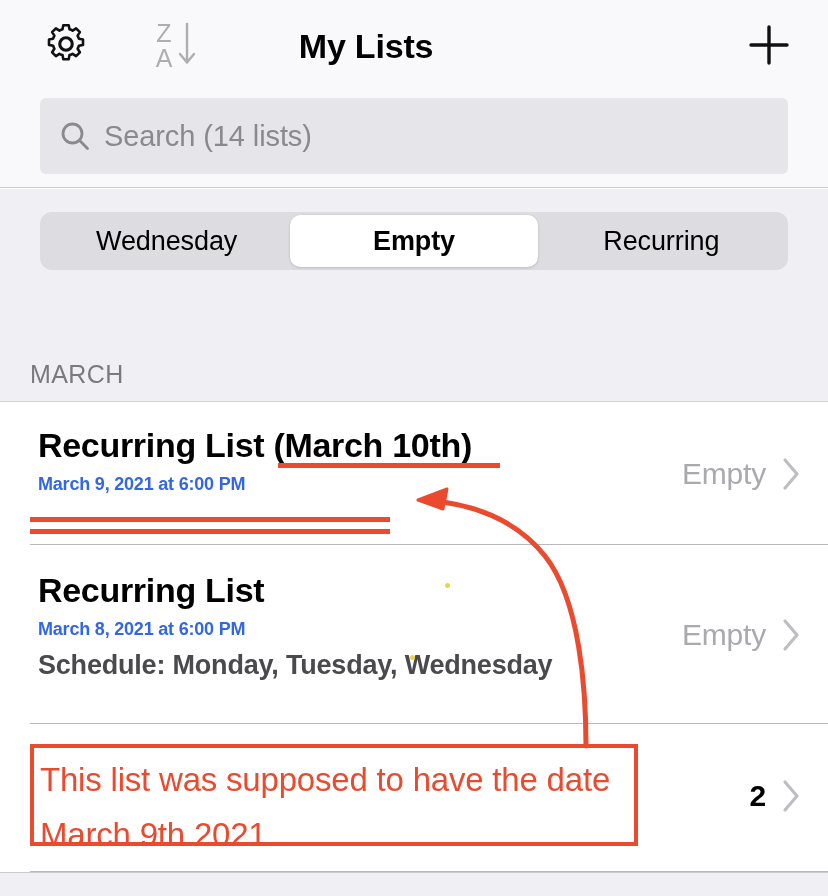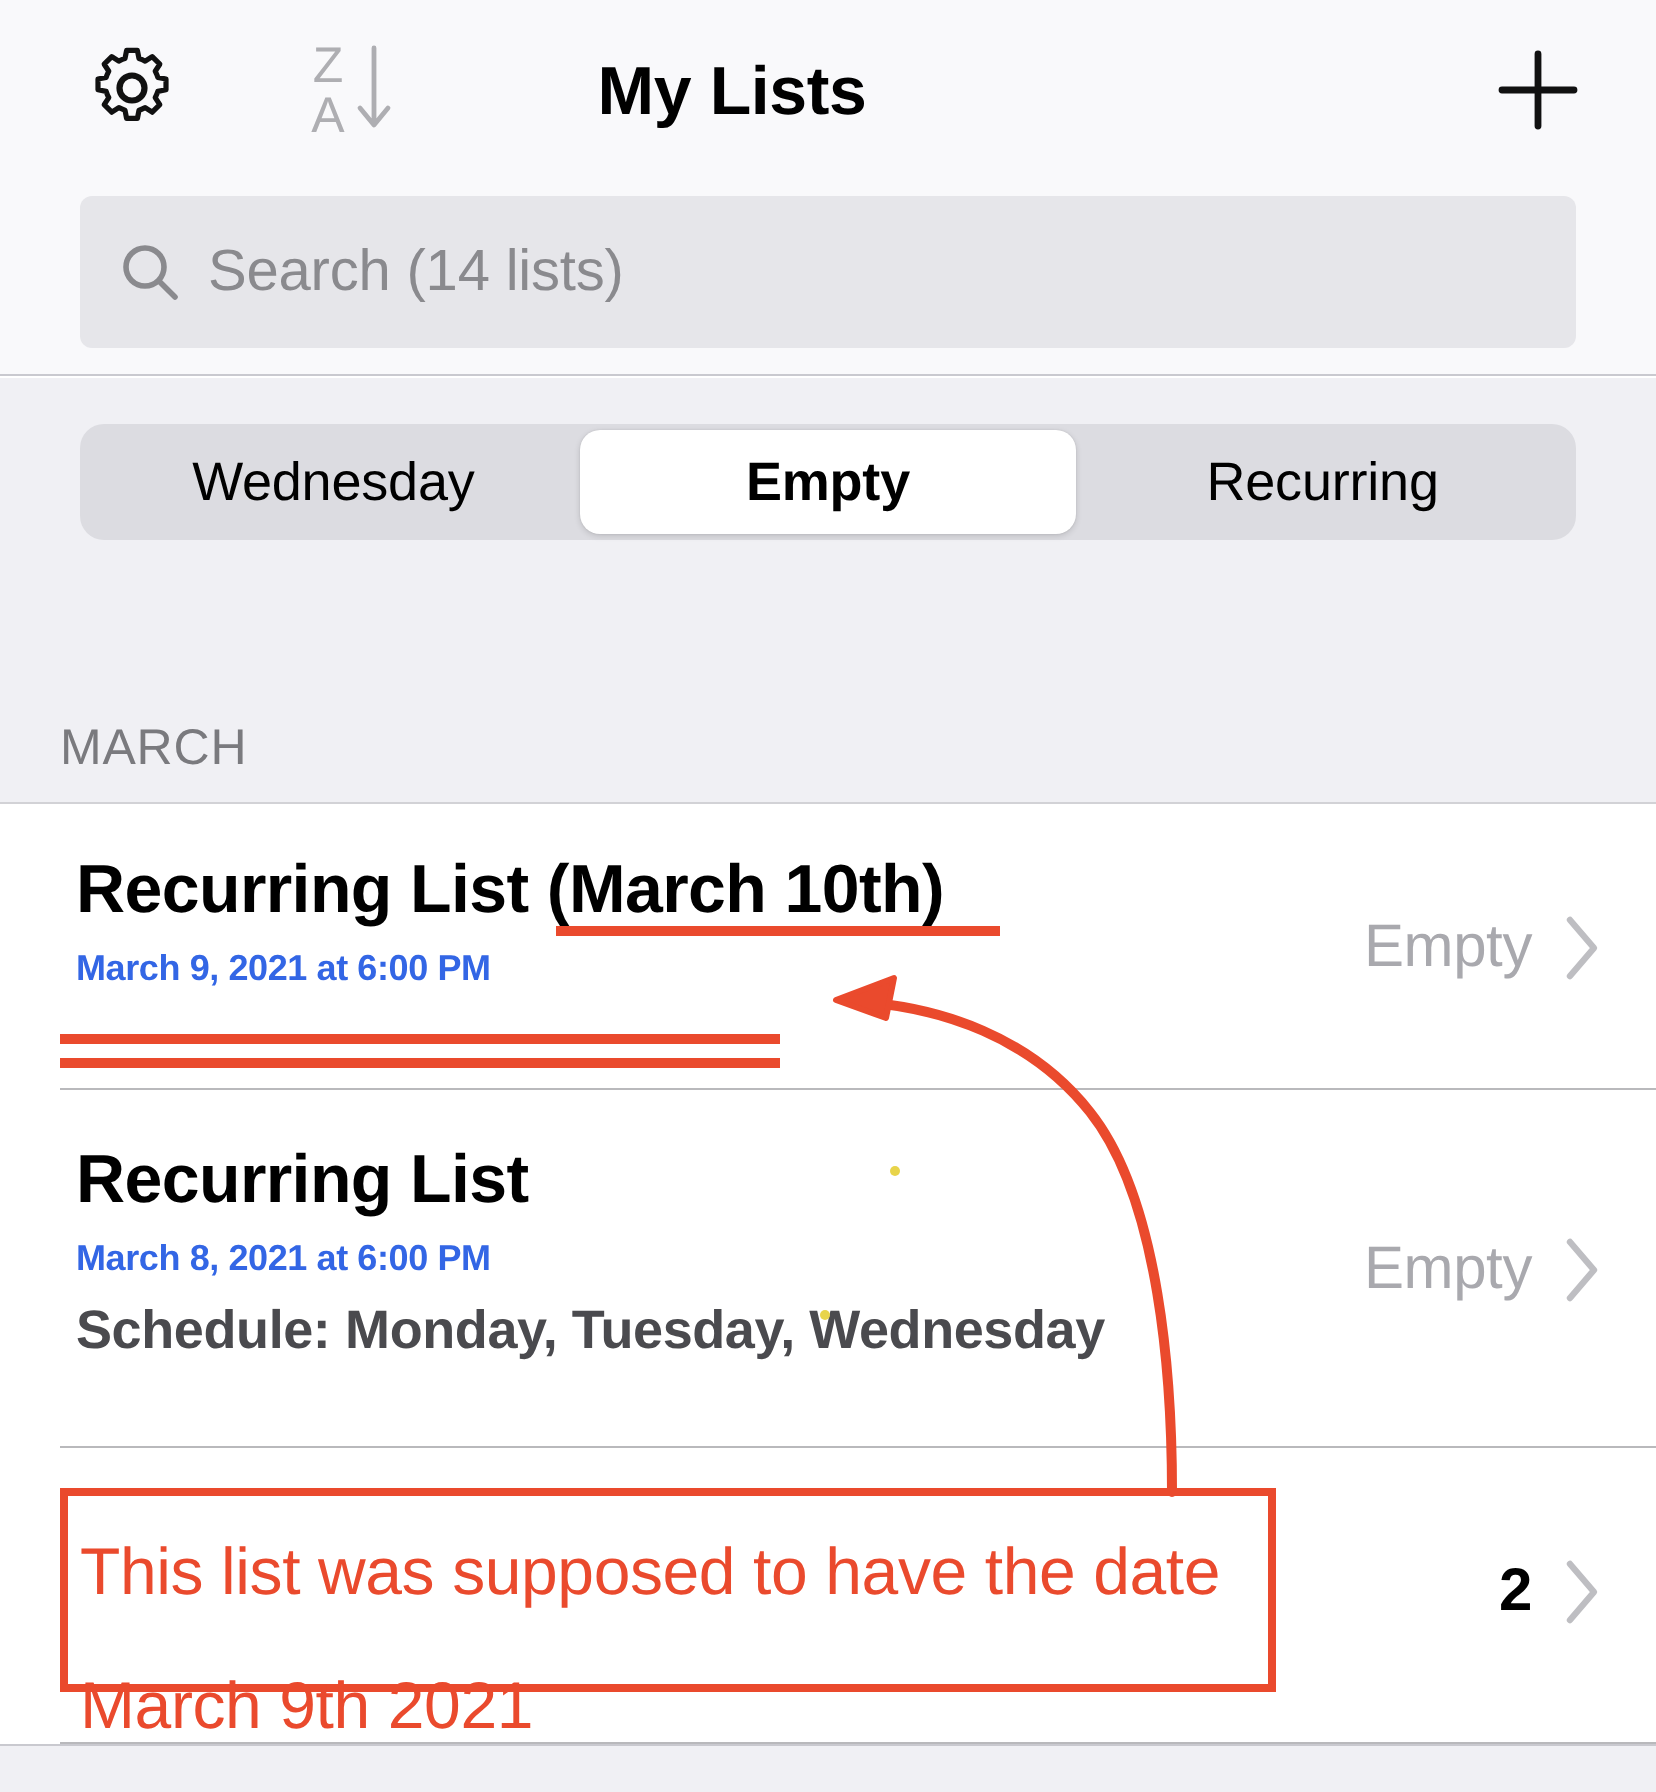--- a/index.html
+++ b/index.html
@@ -249,21 +249,21 @@
     width: 608px; height: 102px;
     border: 4px solid #EA4A2D;
     box-sizing: border-box;
     background: transparent;
   }
   .anno-box-text {
     position: absolute;
     left: 6px; top: 4px;
     width: 594px;
     font-size: 33px;
-    line-height: 67px;
+    line-height: 55px;
     color: #EA4A2D;
     letter-spacing: -0.2px;
   }
   .dust {
     position: absolute;
     background: #E8D44A;
     border-radius: 50%;
   }
 </style>
 </head>

